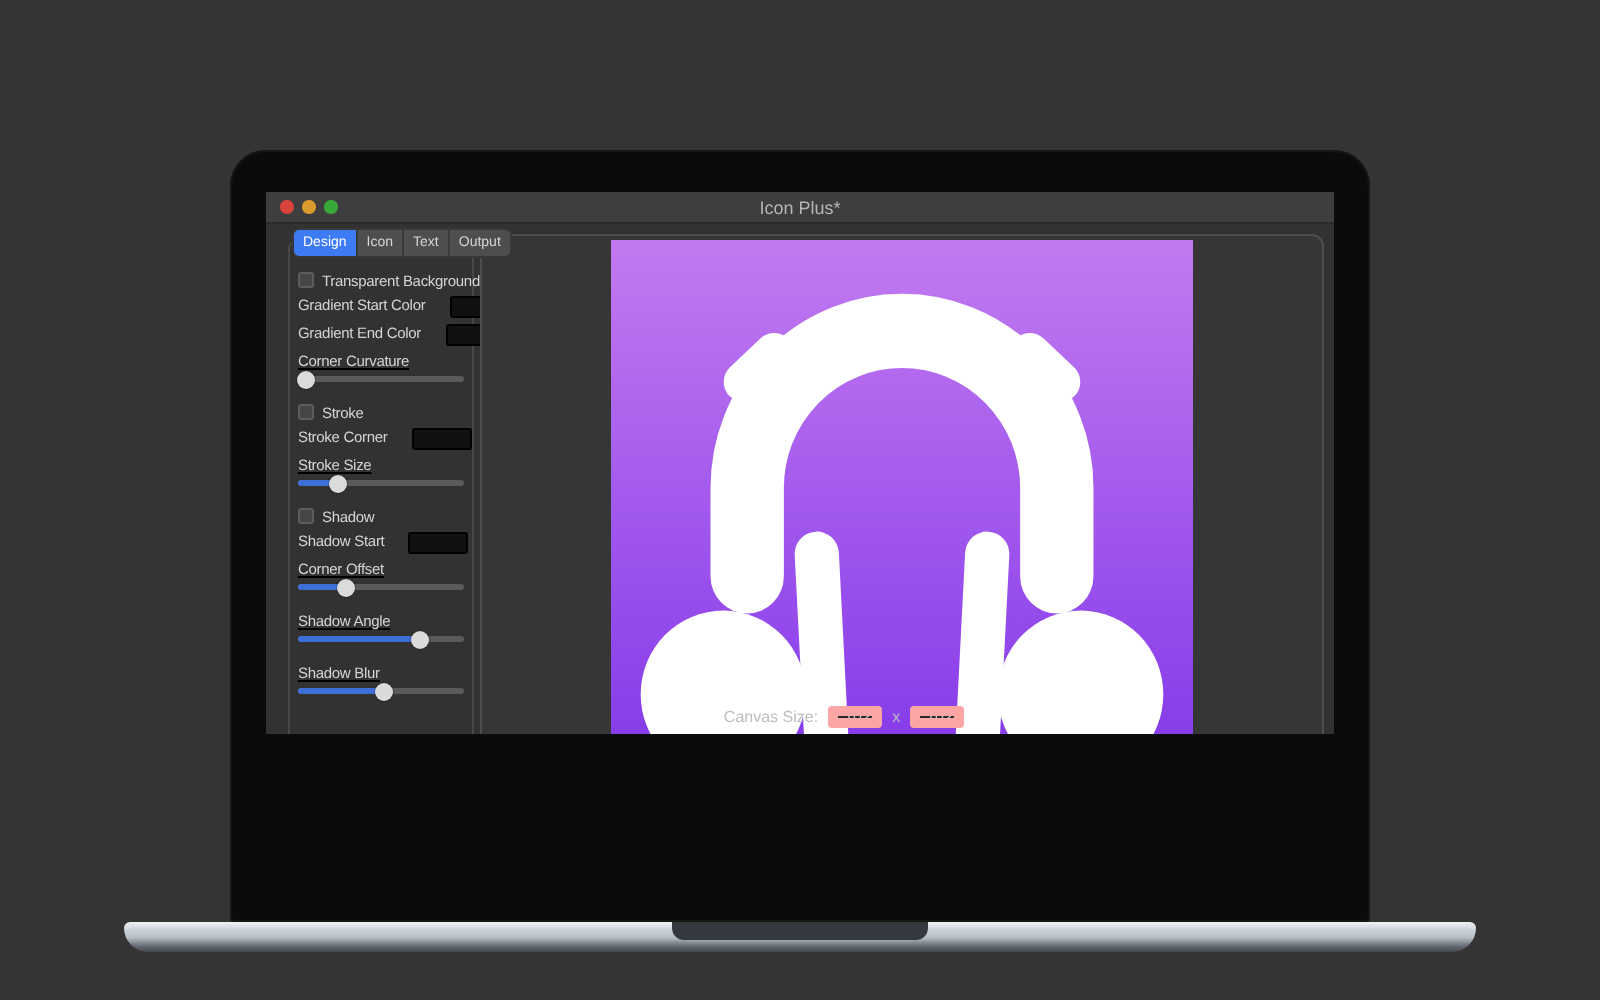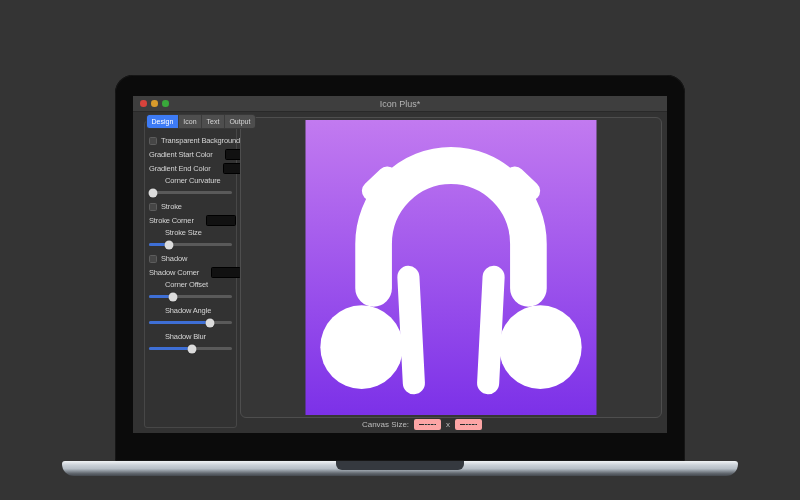--- a/index.html
+++ b/index.html
@@ -4,21 +4,21 @@
 <style>
   html,body{margin:0;padding:0;background:#333;}
   .stage{position:relative;width:800px;height:500px;background:#343434;overflow:hidden;
          font-family:"Liberation Sans",sans-serif;-webkit-font-smoothing:antialiased;}
   .headline{position:absolute;top:22px;left:0;right:0;text-align:center;
             font-size:27px;font-weight:400;color:#c6c6c6;letter-spacing:.3px;}
 
   
   .bezel{position:absolute;left:115px;top:75px;width:570px;height:386px;
          background:#0b0b0b;border-radius:18px 18px 2px 2px;box-shadow:0 0 0 1px #161616 inset;}
-  .screen{position:absolute;left:18px;top:21px;width:534px;height:337px;background:#000;overflow:hidden;}
+  .screen{position:absolute;left:18px;top:21px;width:534px;height:271px;background:#000;overflow:hidden;}
   .base{position:absolute;left:62px;top:461px;width:676px;height:15px;
         border-radius:3px 3px 12px 12px;
         background:linear-gradient(#f0f3f5 0%,#c9d0d7 28%,#b6bec6 52%,#939ba3 64%,#62686f 82%,#43484e 100%);}
   .notch{position:absolute;left:50%;top:0;transform:translateX(-50%);width:128px;height:8.5px;
          background:#35393f;border-radius:0 0 6px 6px;}
 
   
   .app{position:absolute;inset:0;background:#323232;display:flex;flex-direction:column;}
   .titlebar{height:15px;background:#3e3e3e;border-bottom:1px solid #292929;
             position:relative;display:flex;align-items:center;flex:none;}
@@ -29,30 +29,30 @@
 
   
   .tabs{position:absolute;left:13px;top:2px;display:flex;height:13px;z-index:3;
         border:1px solid #383838;border-radius:3.5px;overflow:hidden;}
   .tab{font-size:7px;color:#d6d6d6;display:flex;align-items:center;justify-content:center;
        padding:0 4.5px;background:#4e4e4e;border-right:1px solid #3b3b3b;cursor:default;}
   .tab:last-child{border-right:none;}
   .tab.sel{background:#3d7bf5;color:#fff;}
   .side-box{position:absolute;left:11px;top:9px;width:93px;height:307px;box-sizing:border-box;
             border:1px solid #474747;border-radius:3px;padding:14px 4px 0;}
-  .row{display:flex;align-items:center;}
+  .row{display:flex;}
   .cb-row{gap:4px;height:9px;margin-bottom:3px;}
   .cb{width:8px;height:8px;flex:none;background:#464646;border:1px solid #5d5d5d;
       border-radius:1.5px;box-sizing:border-box;}
   .lbl{font-size:7.5px;color:#d4d4d4;white-space:nowrap;letter-spacing:-.15px;}
   .well-row{justify-content:space-between;height:12px;margin-bottom:2px;gap:12px;}
   .well{width:30px;height:11px;flex:none;background:#111;border:1px solid #000;
         border-radius:1.5px;padding:1.5px;box-sizing:border-box;}
   .well-inner{width:100%;height:100%;}
-  .lbl-row{height:8px;margin:2px 16px 4px;}
+  .lbl-row{height:8px;margin:2px 0 4px;text-decoration:underline;}
   .slider-row{height:9px;margin-bottom:5px;}
   .track{position:relative;width:83px;height:3px;background:#5a5a5a;border-radius:1.5px;margin:0 auto;}
   .fill{position:absolute;left:0;top:0;height:3px;background:#3e6fd6;border-radius:1.5px;}
   .knob{position:absolute;top:1.5px;width:9px;height:9px;border-radius:50%;background:#dbdbdb;
         transform:translate(-50%,-50%);box-shadow:0 0 1px rgba(0,0,0,.6);}
 
   
   .canvas-panel{position:absolute;left:107px;top:5px;width:422px;height:301px;box-sizing:border-box;
                 background:#363636;border:1px solid #4e4e4e;border-radius:6px;}
   .canvas{position:absolute;left:50%;top:2px;transform:translateX(-50%);width:291px;height:295px;}
@@ -132,21 +132,21 @@
                   <div class="track">
                     <div class="fill" style="width: 24%; background: rgb(62, 111, 214);"></div>
                     <div class="knob" style="left: 24%;"></div>
                   </div>
                 </div>
                 <div class="row cb-row">
                   <span class="cb"></span>
                   <span class="lbl">Shadow</span>
                 </div>
                 <div class="row well-row">
-                  <span class="lbl">Shadow Corner</span>
+                  <span class="lbl">Shadow Start</span>
                   <span class="well"><span class="well-inner" style="background: rgb(13, 13, 13);"></span></span>
                 </div>
                 <div class="row lbl-row">
                   <span class="lbl">Corner Offset</span>
                 </div>
                 <div class="row slider-row">
                   <div class="track">
                     <div class="fill" style="width: 29%; background: rgb(62, 111, 214);"></div>
                     <div class="knob" style="left: 29%;"></div>
                   </div>

